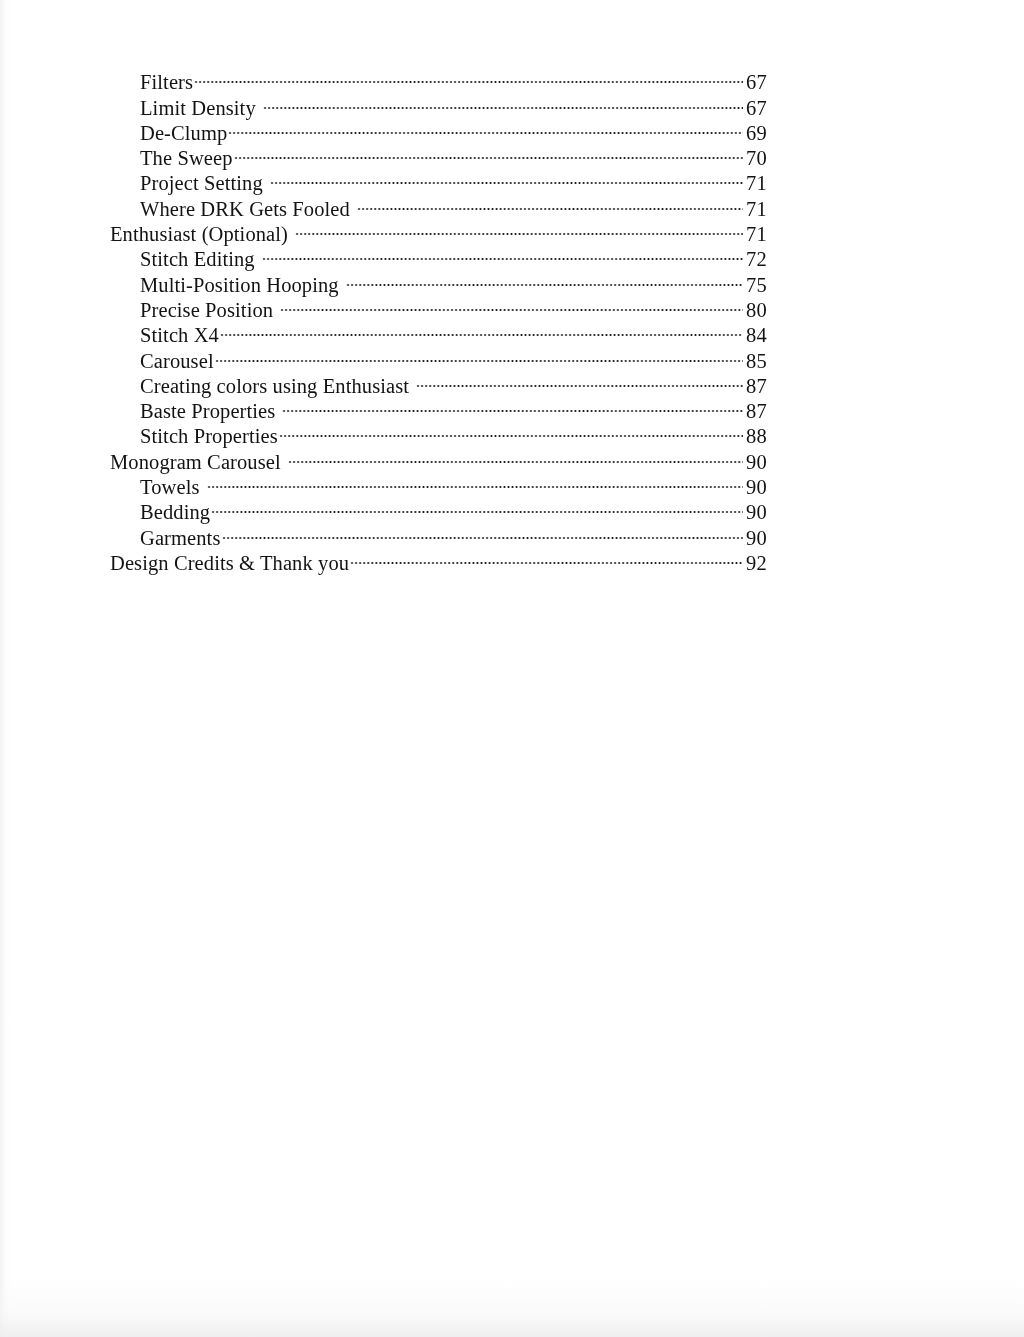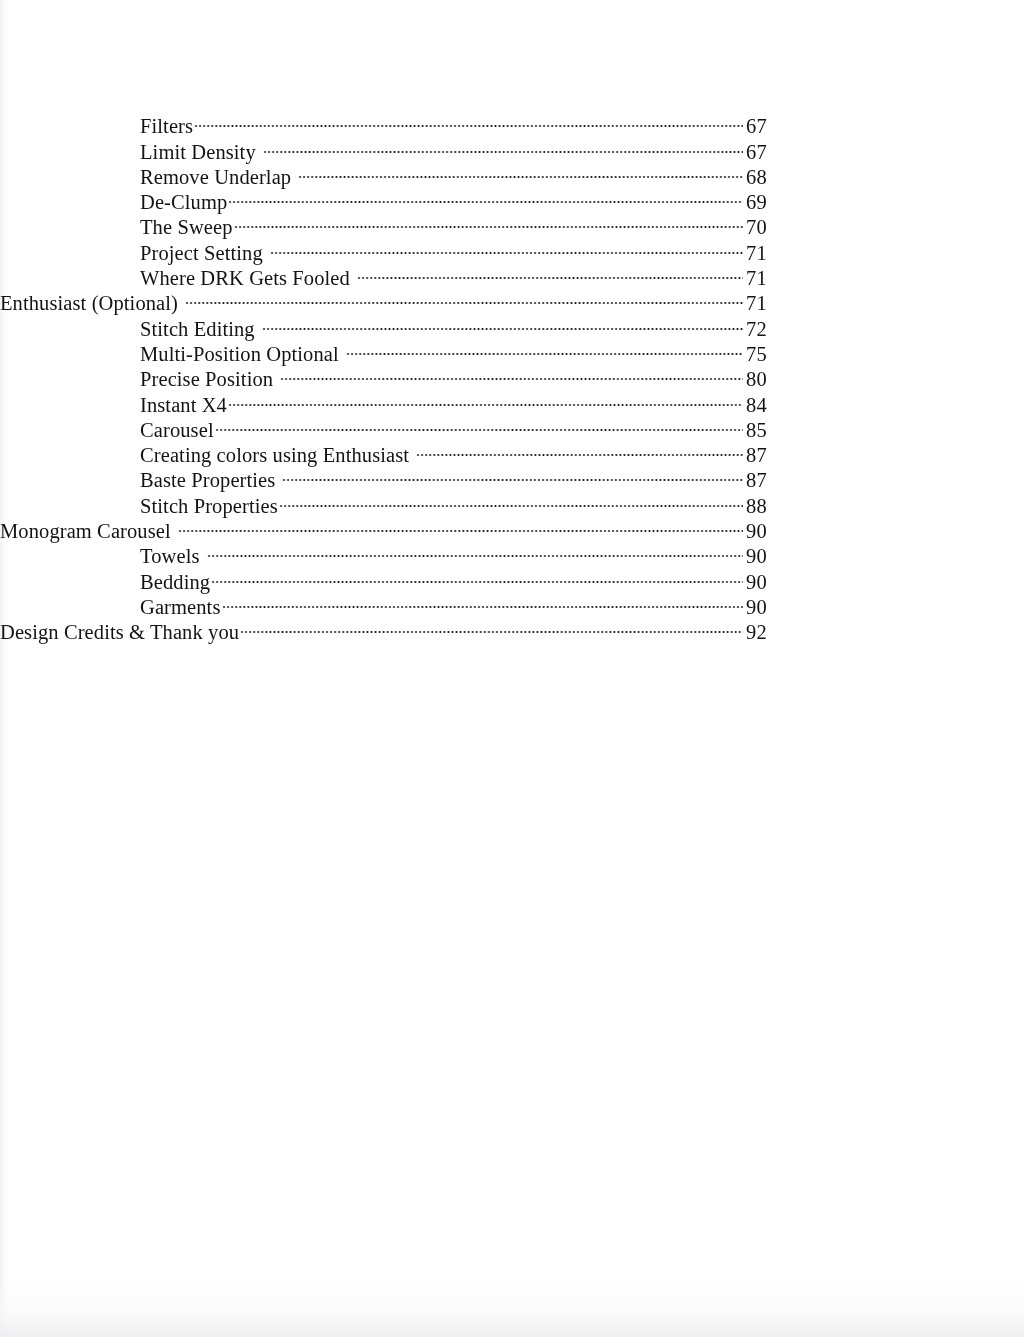--- a/index.html
+++ b/index.html
@@ -41,36 +41,35 @@
     background: linear-gradient(to bottom, rgba(255,255,255,0) 0%, rgba(246,246,247,0.55) 62%, rgba(238,238,240,0.95) 100%);
     pointer-events: none;
   }
 
   
   #toc {
     position: absolute;
     left: 0;
     top: 64px;
     width: 821px;
-    margin-top: 44px;
   }
 
   .toc-entry {
     display: flex;
     align-items: baseline;
     height: 25.3px;
     padding-right: 52px;  
     font-size: 20.5px;
     line-height: 25.3px;
     color: #131313;
     white-space: nowrap;
   }
 
   
-  .toc-entry.level-1 { }
+  .toc-entry.level-1 { padding-left: 110px; }
   .toc-entry.level-2 { padding-left: 140px; }
 
   .toc-title {
     flex: 0 0 auto;
     letter-spacing: 0.1px;
   }
 
   
   .toc-leader {
     flex: 1 1 auto;
@@ -112,25 +111,20 @@
       <div class="toc-entry level-2">
         <span class="toc-title">Filters</span>
         <span class="toc-leader"></span>
         <span class="toc-page">67</span>
       </div>
       <div class="toc-entry level-2 gap">
         <span class="toc-title">Limit Density</span>
         <span class="toc-leader"></span>
         <span class="toc-page">67</span>
       </div>
-      <div class="toc-entry level-2 gap">
-        <span class="toc-title">Remove Underlap</span>
-        <span class="toc-leader"></span>
-        <span class="toc-page">68</span>
-      </div>
       <div class="toc-entry level-2">
         <span class="toc-title">De-Clump</span>
         <span class="toc-leader"></span>
         <span class="toc-page">69</span>
       </div>
       <div class="toc-entry level-2">
         <span class="toc-title">The Sweep</span>
         <span class="toc-leader"></span>
         <span class="toc-page">70</span>
       </div>
@@ -148,31 +142,31 @@
         <span class="toc-title">Enthusiast (Optional)</span>
         <span class="toc-leader"></span>
         <span class="toc-page">71</span>
       </div>
       <div class="toc-entry level-2 gap">
         <span class="toc-title">Stitch Editing</span>
         <span class="toc-leader"></span>
         <span class="toc-page">72</span>
       </div>
       <div class="toc-entry level-2 gap">
-        <span class="toc-title">Multi-Position Optional</span>
+        <span class="toc-title">Multi-Position Hooping</span>
         <span class="toc-leader"></span>
         <span class="toc-page">75</span>
       </div>
       <div class="toc-entry level-2 gap">
         <span class="toc-title">Precise Position</span>
         <span class="toc-leader"></span>
         <span class="toc-page">80</span>
       </div>
       <div class="toc-entry level-2">
-        <span class="toc-title">Instant X4</span>
+        <span class="toc-title">Stitch X4</span>
         <span class="toc-leader"></span>
         <span class="toc-page">84</span>
       </div>
       <div class="toc-entry level-2">
         <span class="toc-title">Carousel</span>
         <span class="toc-leader"></span>
         <span class="toc-page">85</span>
       </div>
       <div class="toc-entry level-2 gap">
         <span class="toc-title">Creating colors using Enthusiast</span>

